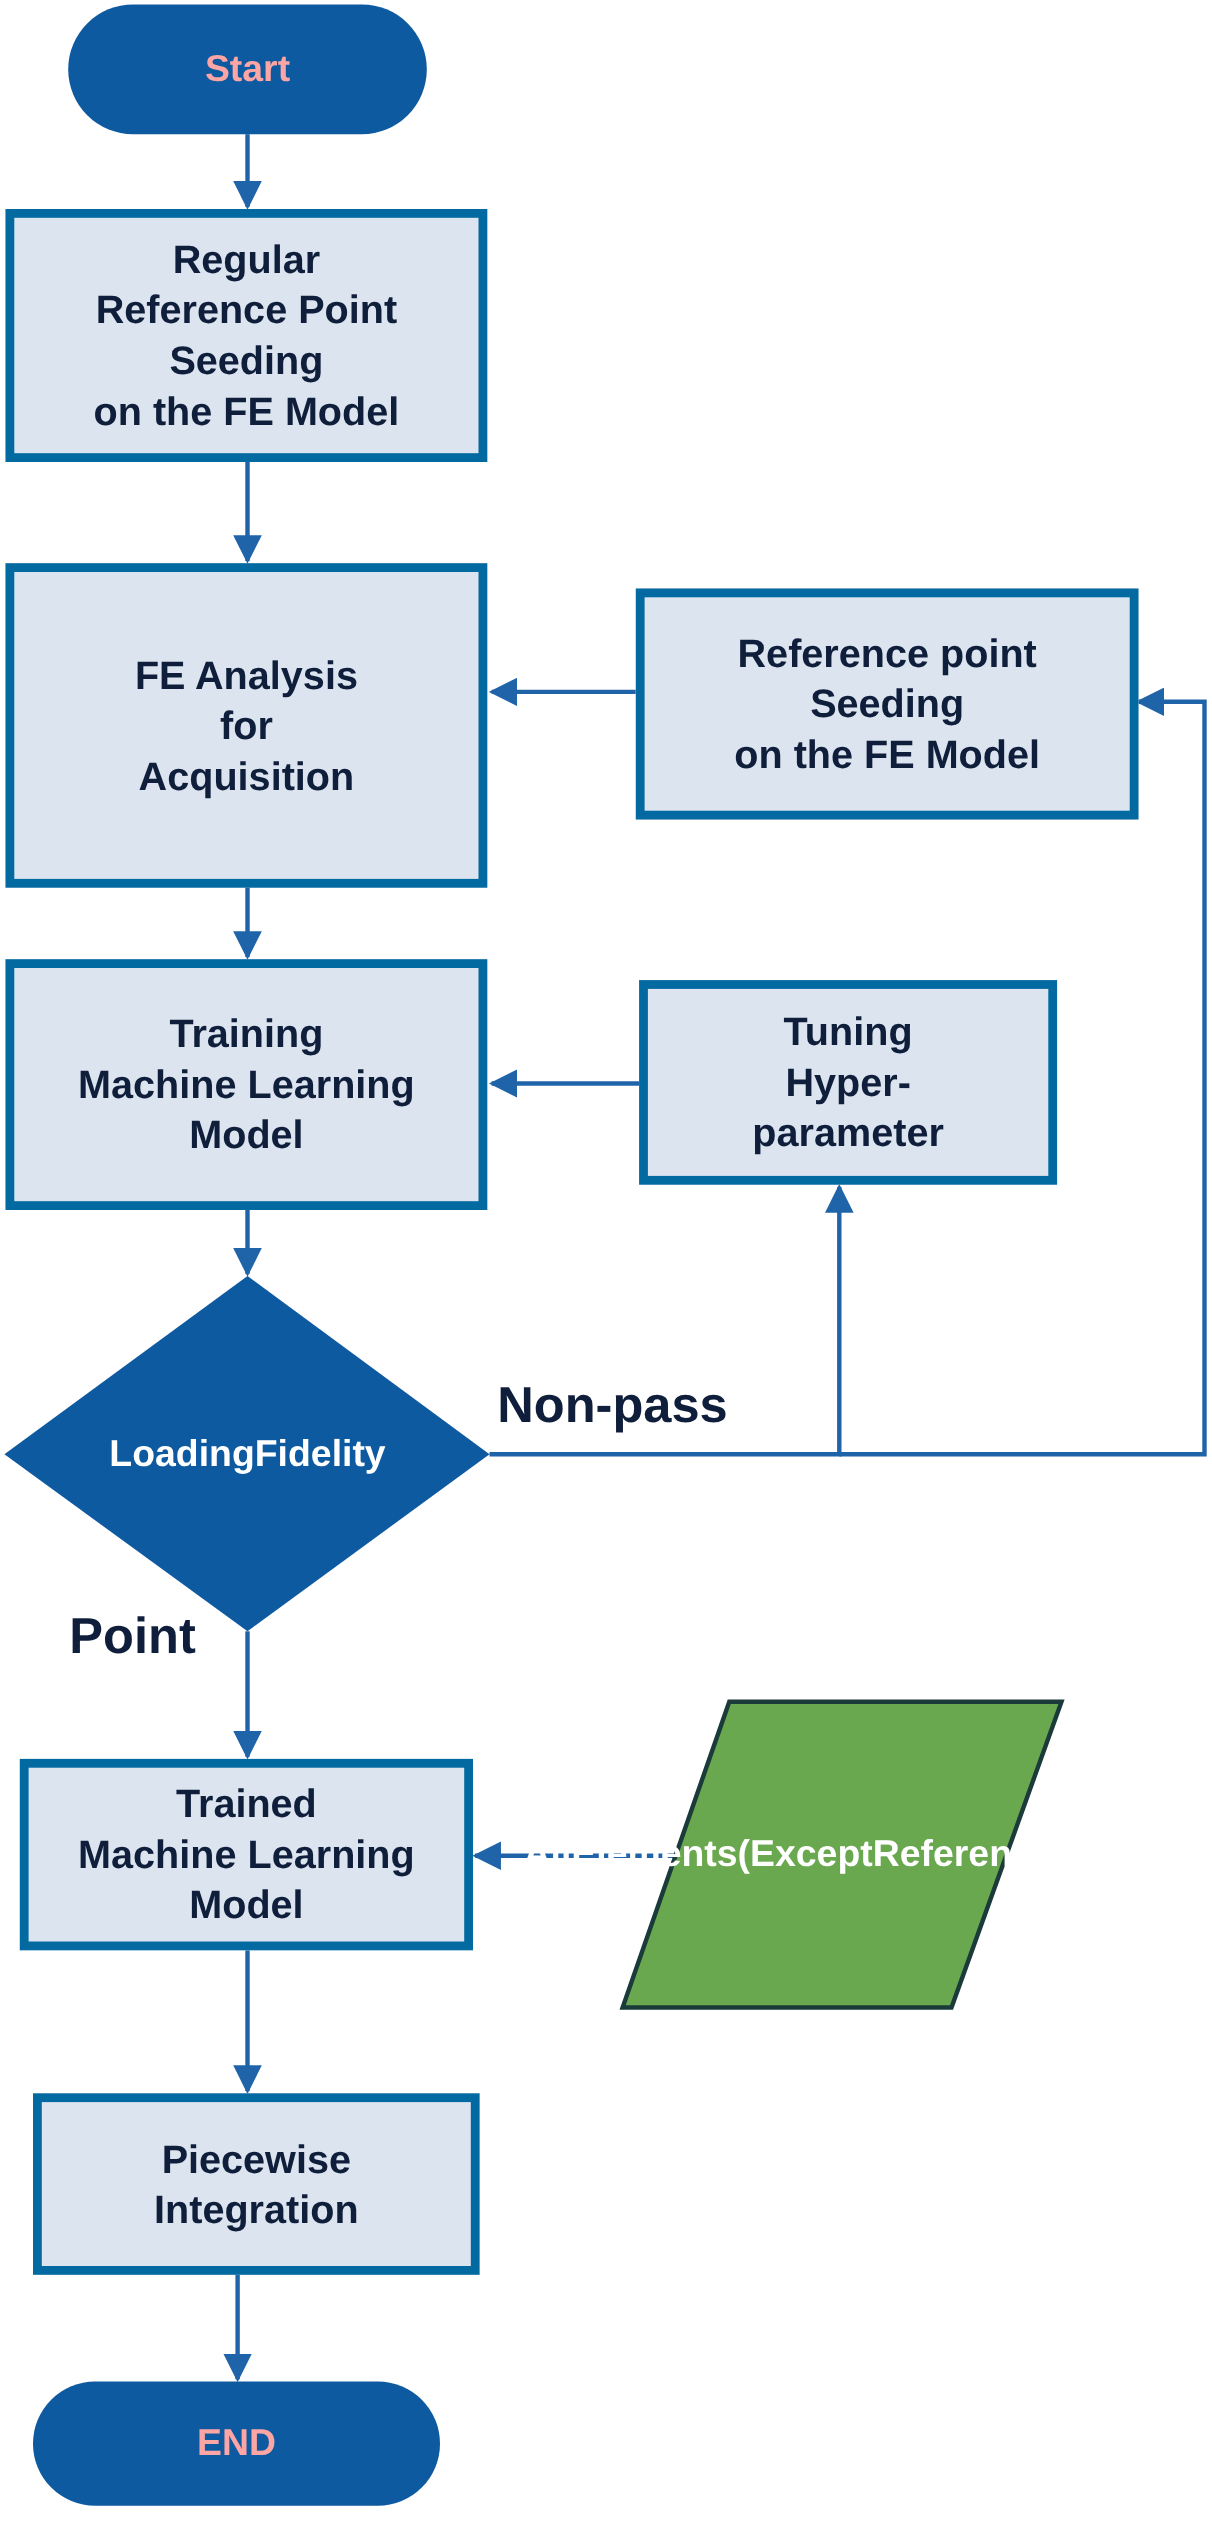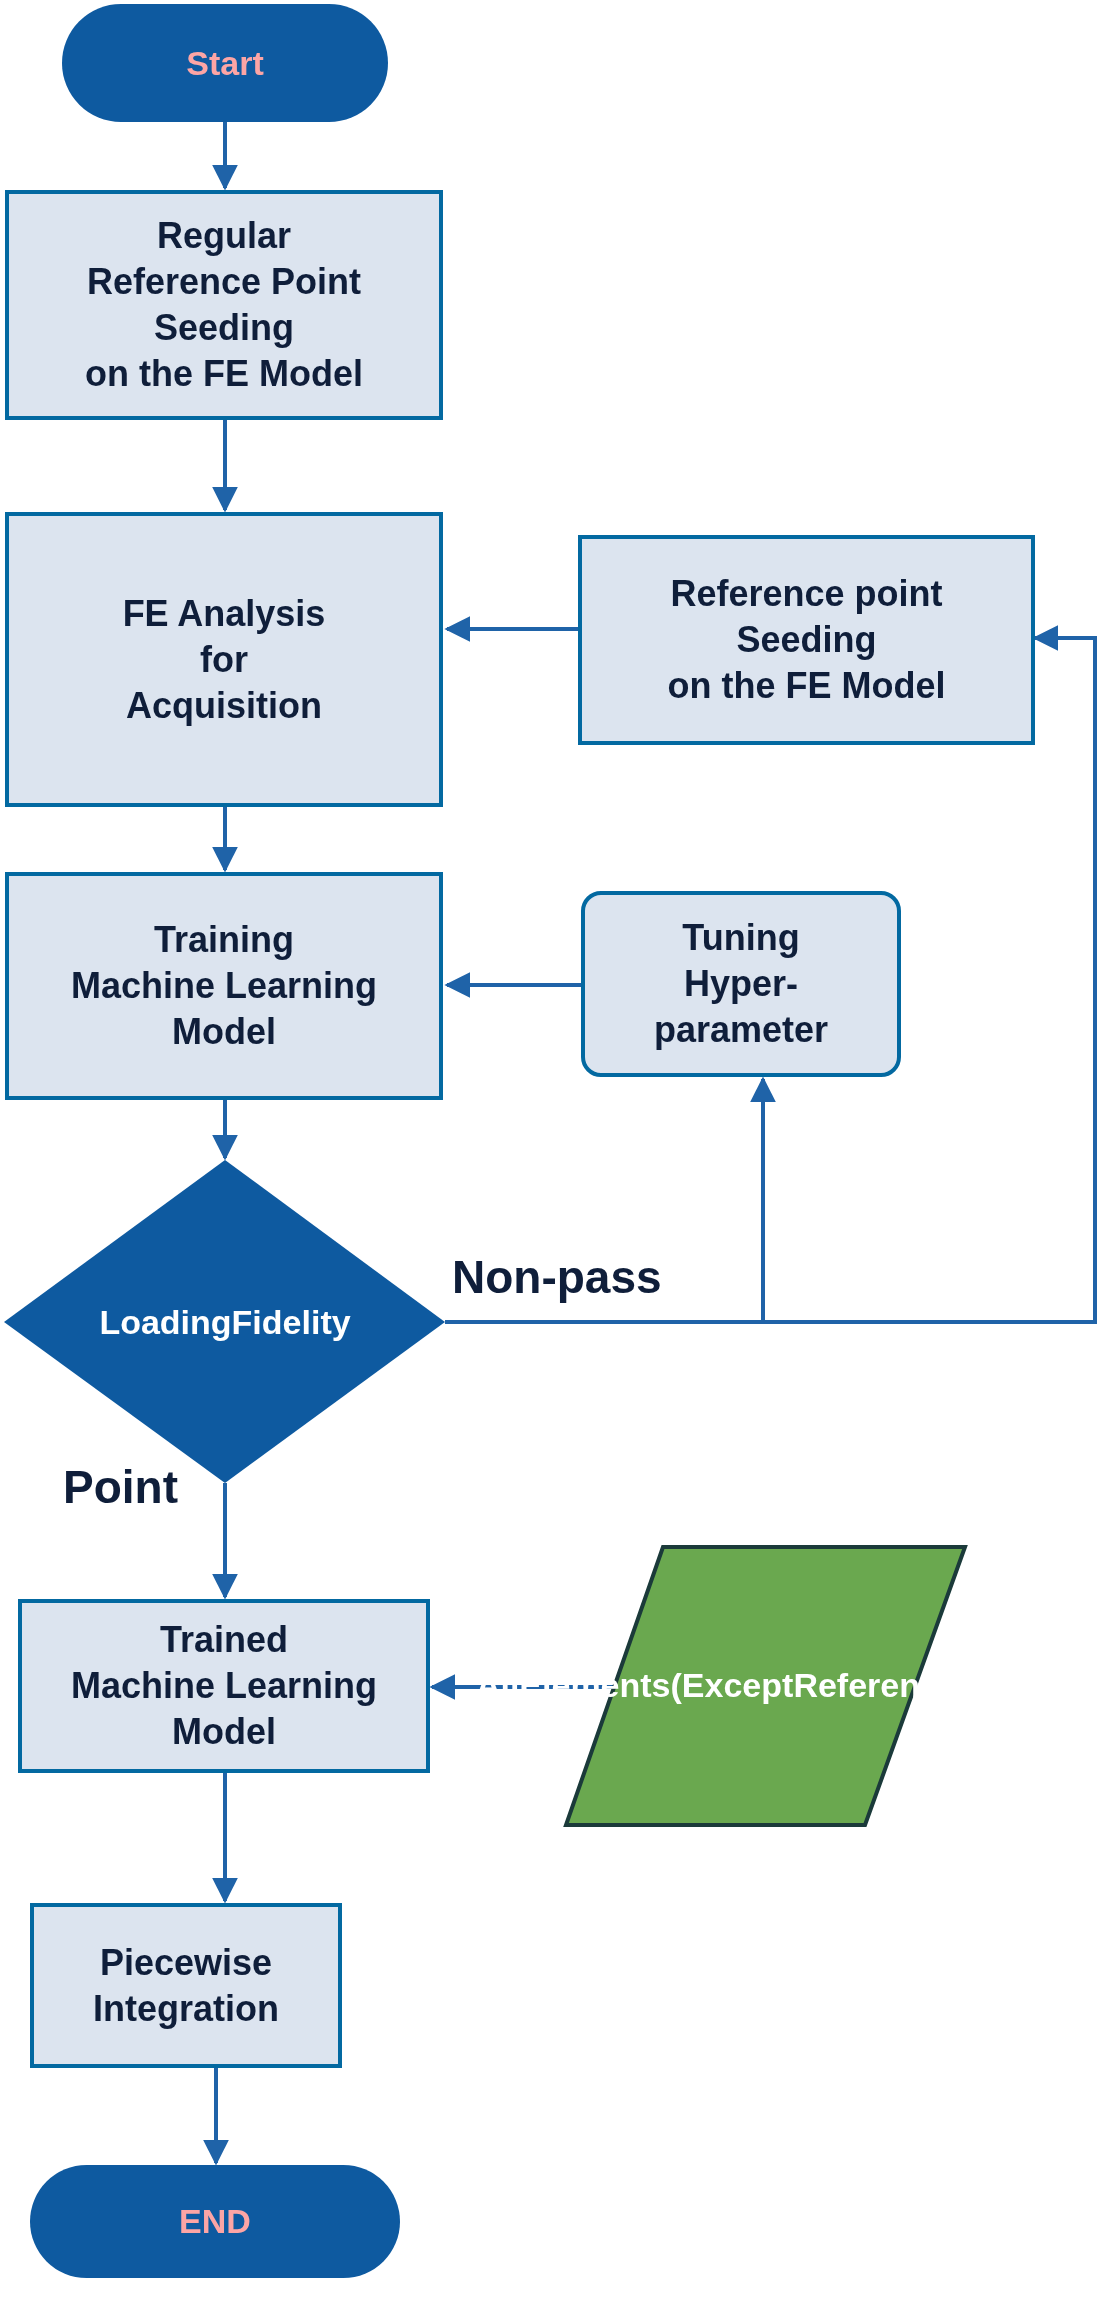--- a/index.html
+++ b/index.html
@@ -1,21 +1,21 @@
 <!DOCTYPE html>
 <html><head>
 <meta charset="utf-8">
 <style>
   html, body { margin:0; padding:0; background:#ffffff; }
   body { width:1102px; height:2307px; position:relative; overflow:hidden;
          font-family:"Liberation Sans", sans-serif; }
   #connectors { position:absolute; left:0; top:0; width:1102px; height:2307px; }
   .node { position:absolute; box-sizing:border-box; display:flex; flex-direction:column;
           align-items:center; justify-content:center; text-align:center; font-weight:bold; }
-  .box { background:#dce4ef; border:4px solid #0369a1; color:#0f1e3a; font-size:36px; line-height:46px; }
+  .box { background:#dce4ef; border:8px solid #0369a1; color:#0f1e3a; font-size:36px; line-height:46px; }
   .term { background:#0e5aa0; color:#fca5a5; font-size:34px; border-radius:60px; }
   .line { display:block; white-space:nowrap; }
   .label { position:absolute; font-weight:bold; color:#0f1e3a; font-size:46px; line-height:50px; }
   .overlay-text { position:absolute; display:flex; flex-direction:row; align-items:center;
                   justify-content:center; text-align:center; font-weight:bold; }
   .decision-text { color:#ffffff; font-size:34px; line-height:46px; }
   .input-text { color:#ffffff; font-size:34px; line-height:46px; }
 </style>
 </head>
 <body>
@@ -66,21 +66,21 @@
   <span class="line">Seeding</span>
   <span class="line">on the FE Model</span>
 </div>
 
 <div class="node box" style="left:5px; top:872px; width:438px; height:228px;">
   <span class="line">Training</span>
   <span class="line">Machine Learning</span>
   <span class="line">Model</span>
 </div>
 
-<div class="node box" style="left:581px; top:891px; width:320px; height:186px;border-radius:20px;">
+<div class="node box" style="left:581px; top:891px; width:380px; height:186px;">
   <span class="line">Tuning</span>
   <span class="line">Hyper-</span>
   <span class="line">parameter</span>
 </div>
 
 <div class="overlay-text decision-text" style="left:100px; top:1272px; width:250px; height:100px;">
   <span class="line">Loading</span>
   <span class="line">Fidelity</span>
 </div>
 
@@ -94,20 +94,20 @@
 </div>
 
 <div class="overlay-text input-text" style="left:640px; top:1565px; width:250px; height:240px;">
   <span class="line">All</span>
   <span class="line">Elements</span>
   <span class="line">(Except</span>
   <span class="line">Reference</span>
   <span class="line">Point)</span>
 </div>
 
-<div class="node box" style="left:30px; top:1903px; width:312px; height:165px;">
+<div class="node box" style="left:30px; top:1903px; width:406px; height:165px;">
   <span class="line">Piecewise</span>
   <span class="line">Integration</span>
 </div>
 
 <div class="node term" style="left:30px; top:2165px; width:370px; height:113px;text-align:center;">
   <span class="line">END</span>
 </div>
 
 </body></html>

